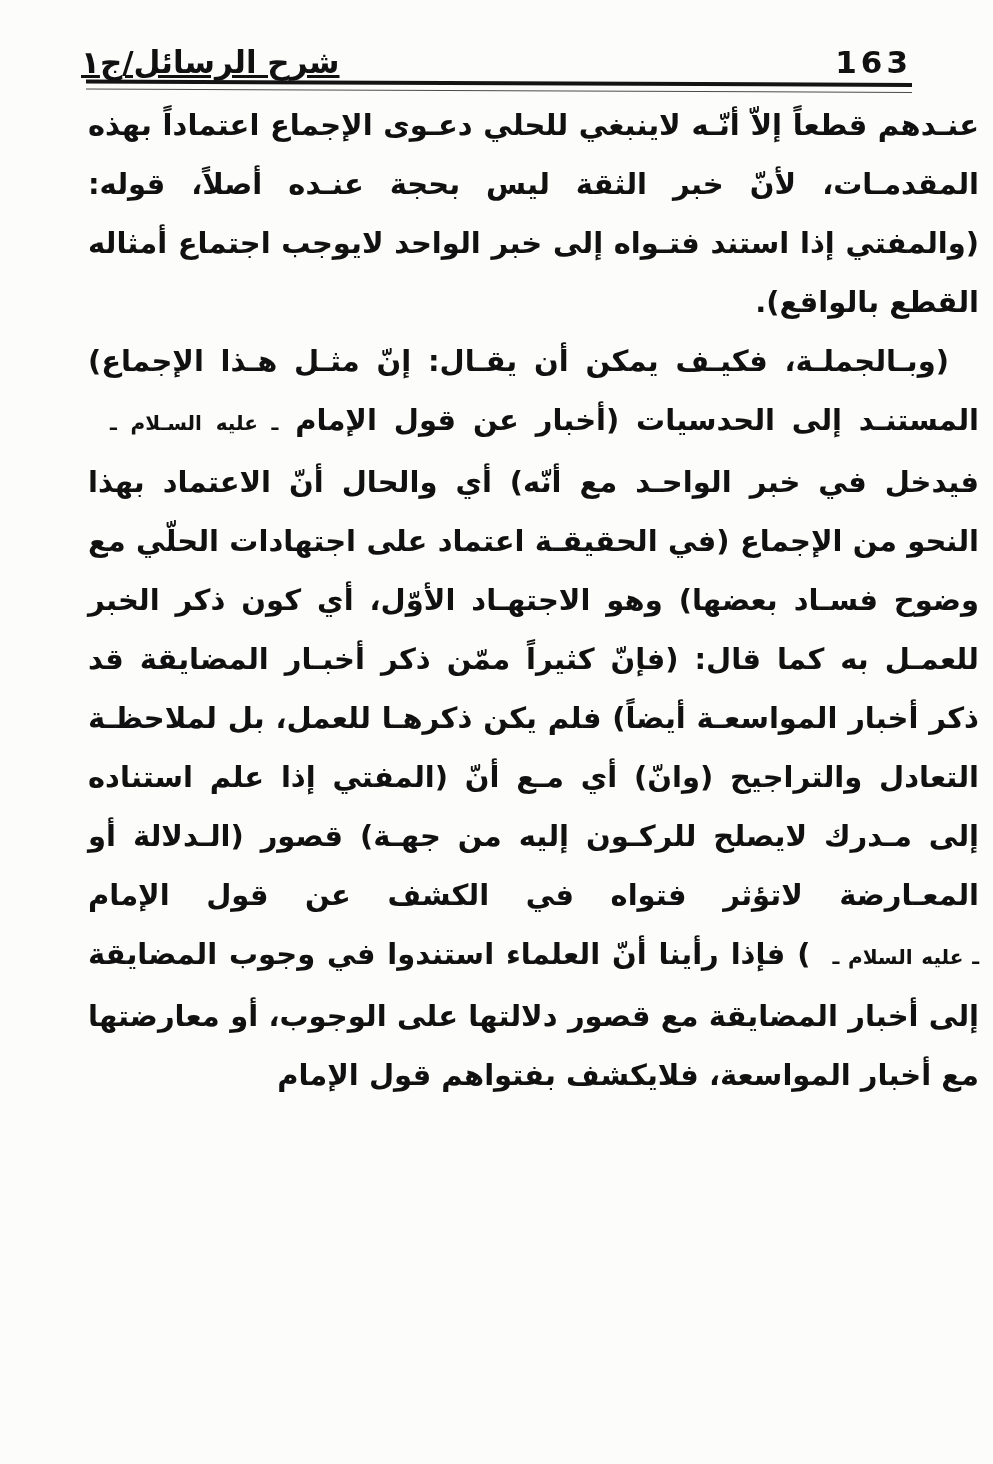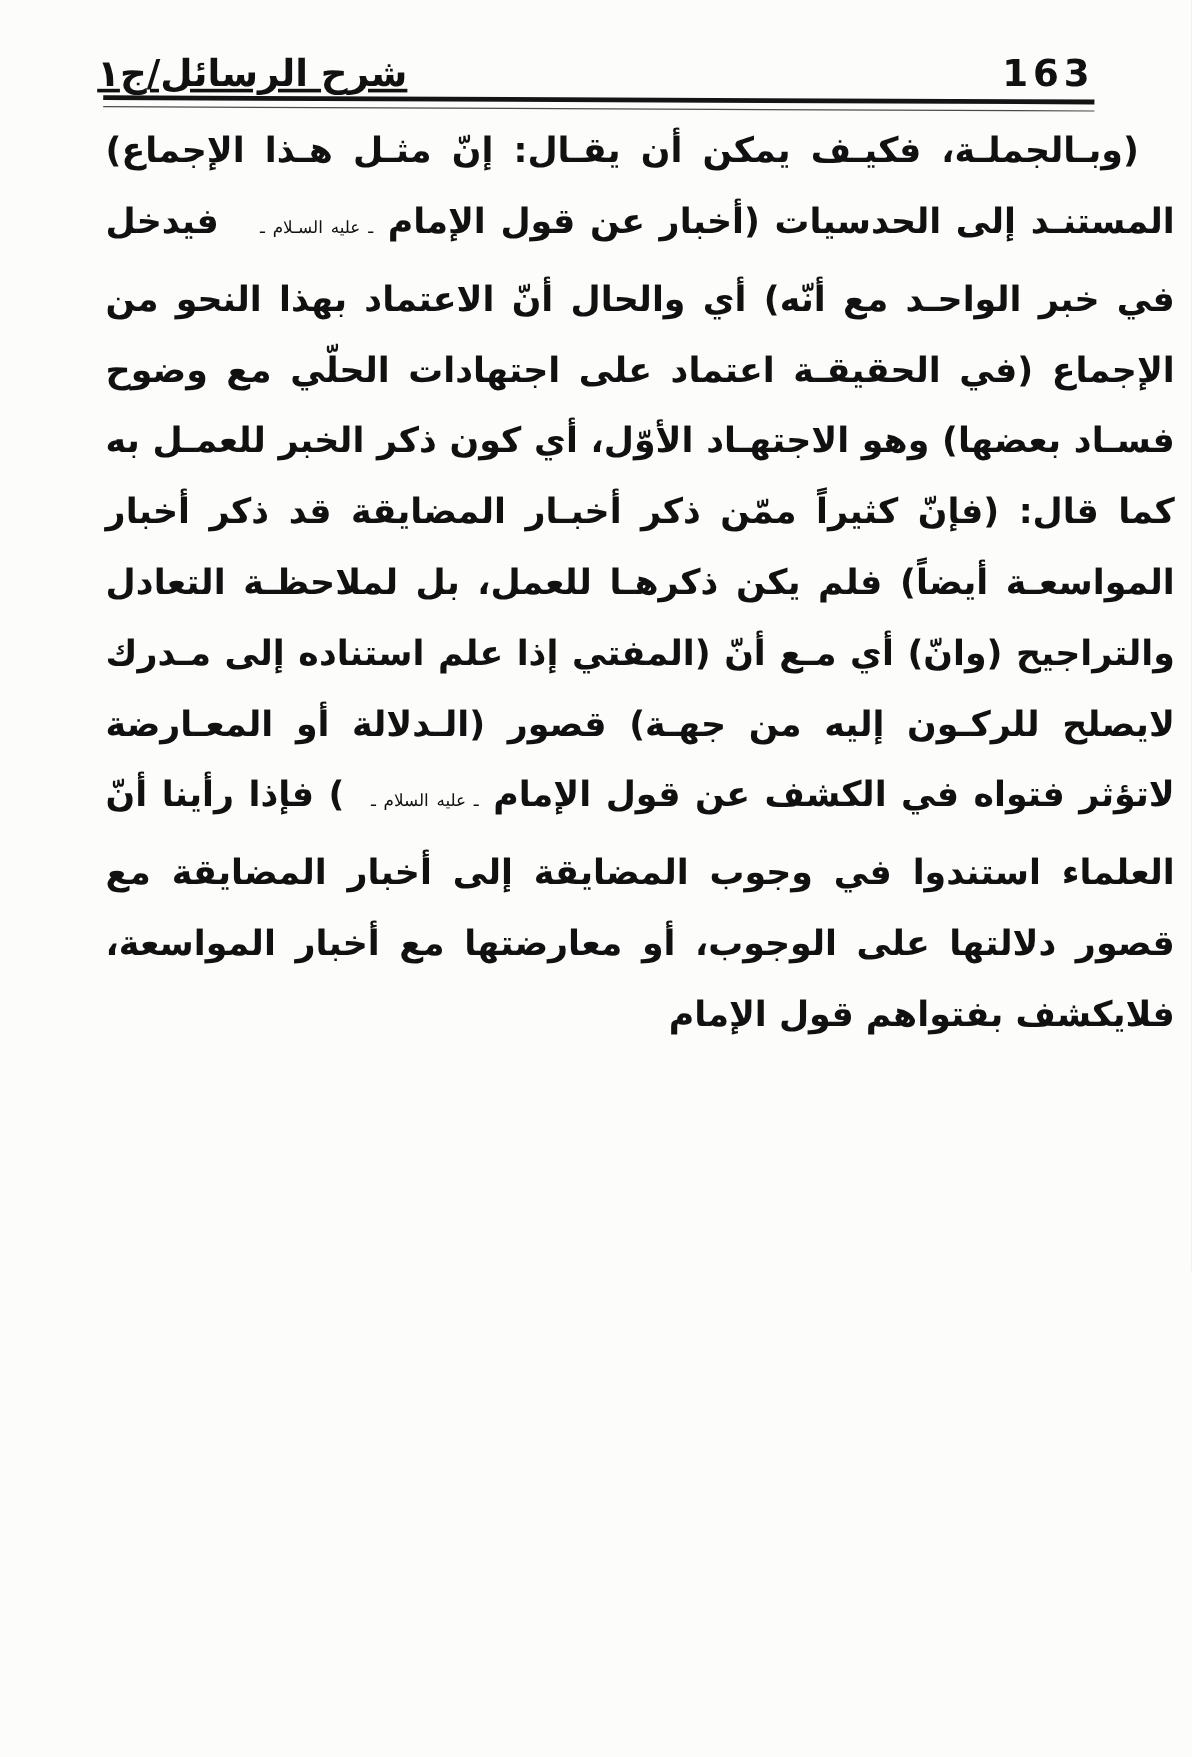--- a/index.html
+++ b/index.html
@@ -69,40 +69,41 @@
     direction: rtl;
   }
   .content p {
     margin: 0;
     padding: 0;
   }
   .content p.indent {
     text-indent: 30px;
   }
   .honorific {
-    font-size: 14px;
-    font-weight: normal;
+    font-size: 20px;
+    font-weight: bold;
     white-space: nowrap;
     margin-left: 22px;
   }
 </style>
 </head>
 <body>
 
 <div class="page">
 
   <div class="header">
     <span class="page-number">163</span>
     <span class="book-title">شرح الرسائل/ج١</span>
   </div>
 
   <div class="header-rule"></div>
 
   <div class="content">
 
+    <p><span>عنـدهم قطعاً إلاّ أنّـه لاينبغي للحلي دعـوى الإجماع اعتماداً بهذه المقدمـات، لأنّ خبر الثقة ليس بحجة عنـده أصلاً، قوله: (والمفتي إذا استند فتـواه إلى خبر الواحد لايوجب اجتماع أمثاله القطع بالواقع).</span></p>
 
 
 
     <p class="indent"><span>(وبـالجملـة، فكيـف يمكن أن يقـال: إنّ مثـل هـذا الإجماع) المستنـد إلى الحدسيات (أخبار عن قول الإمام </span><span class="honorific">ـ عليه السـلام ـ</span><span> فيدخل في خبر الواحـد مع أنّه) أي والحال أنّ الاعتماد بهذا النحو من الإجماع (في الحقيقـة اعتماد على اجتهادات الحلّي مع وضوح فسـاد بعضها) وهو الاجتهـاد الأوّل، أي كون ذكر الخبر للعمـل به كما قال: (فإنّ كثيراً ممّن ذكر أخبـار المضايقة قد ذكر أخبار المواسعـة أيضاً) فلم يكن ذكرهـا للعمل، بل لملاحظـة التعادل والتراجيح (وانّ) أي مـع أنّ (المفتي إذا علم استناده إلى مـدرك لايصلح للركـون إليه من جهـة) قصور (الـدلالة أو المعـارضة لاتؤثر فتواه في الكشف عن قول الإمام </span><span class="honorific">ـ عليه السلام ـ</span><span>) فإذا رأينا أنّ العلماء استندوا في وجوب المضايقة إلى أخبار المضايقة مع قصور دلالتها على الوجوب، أو معارضتها مع أخبار المواسعة، فلايكشف بفتواهم قول الإمام </span></p>
 
   </div>
 
 </div>
 
 </body></html>

